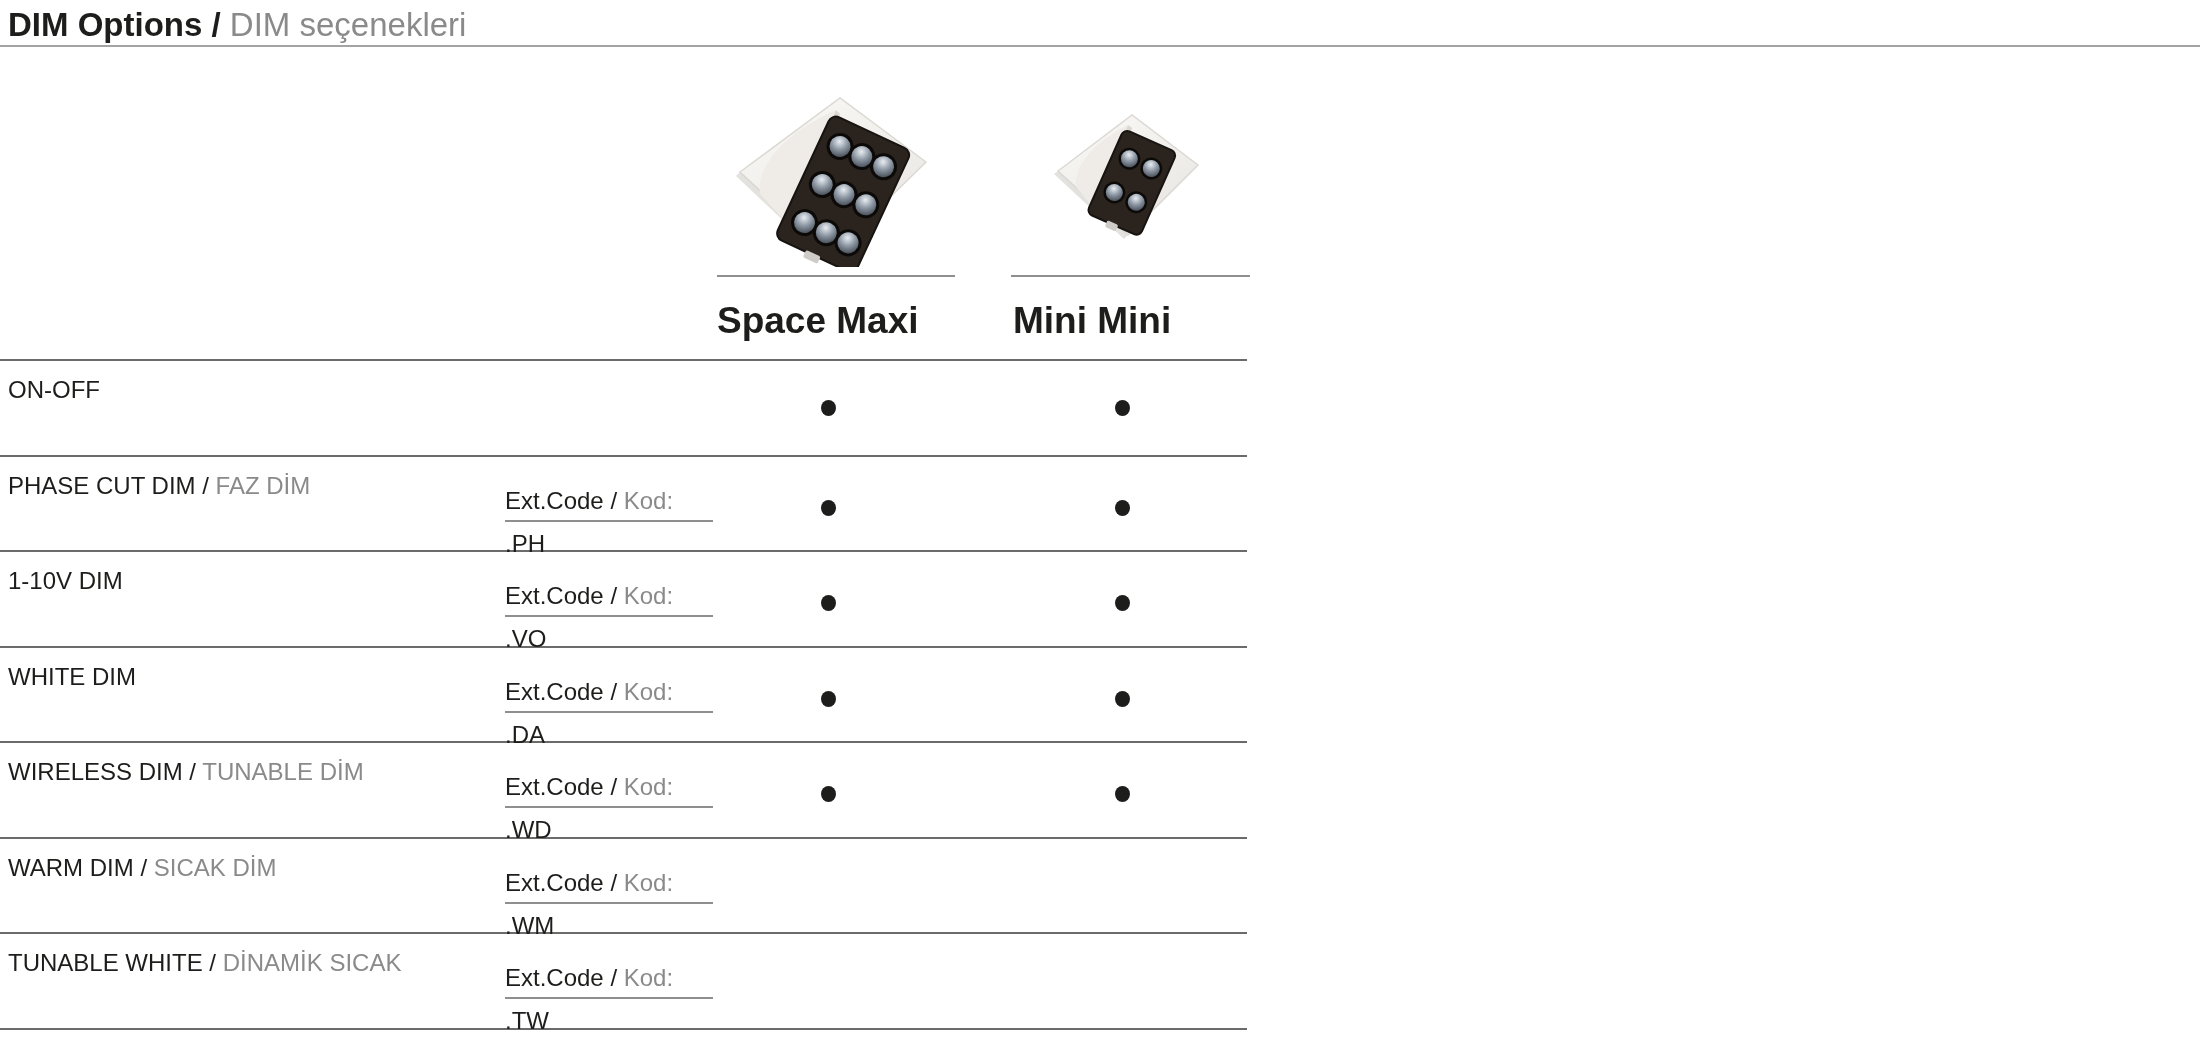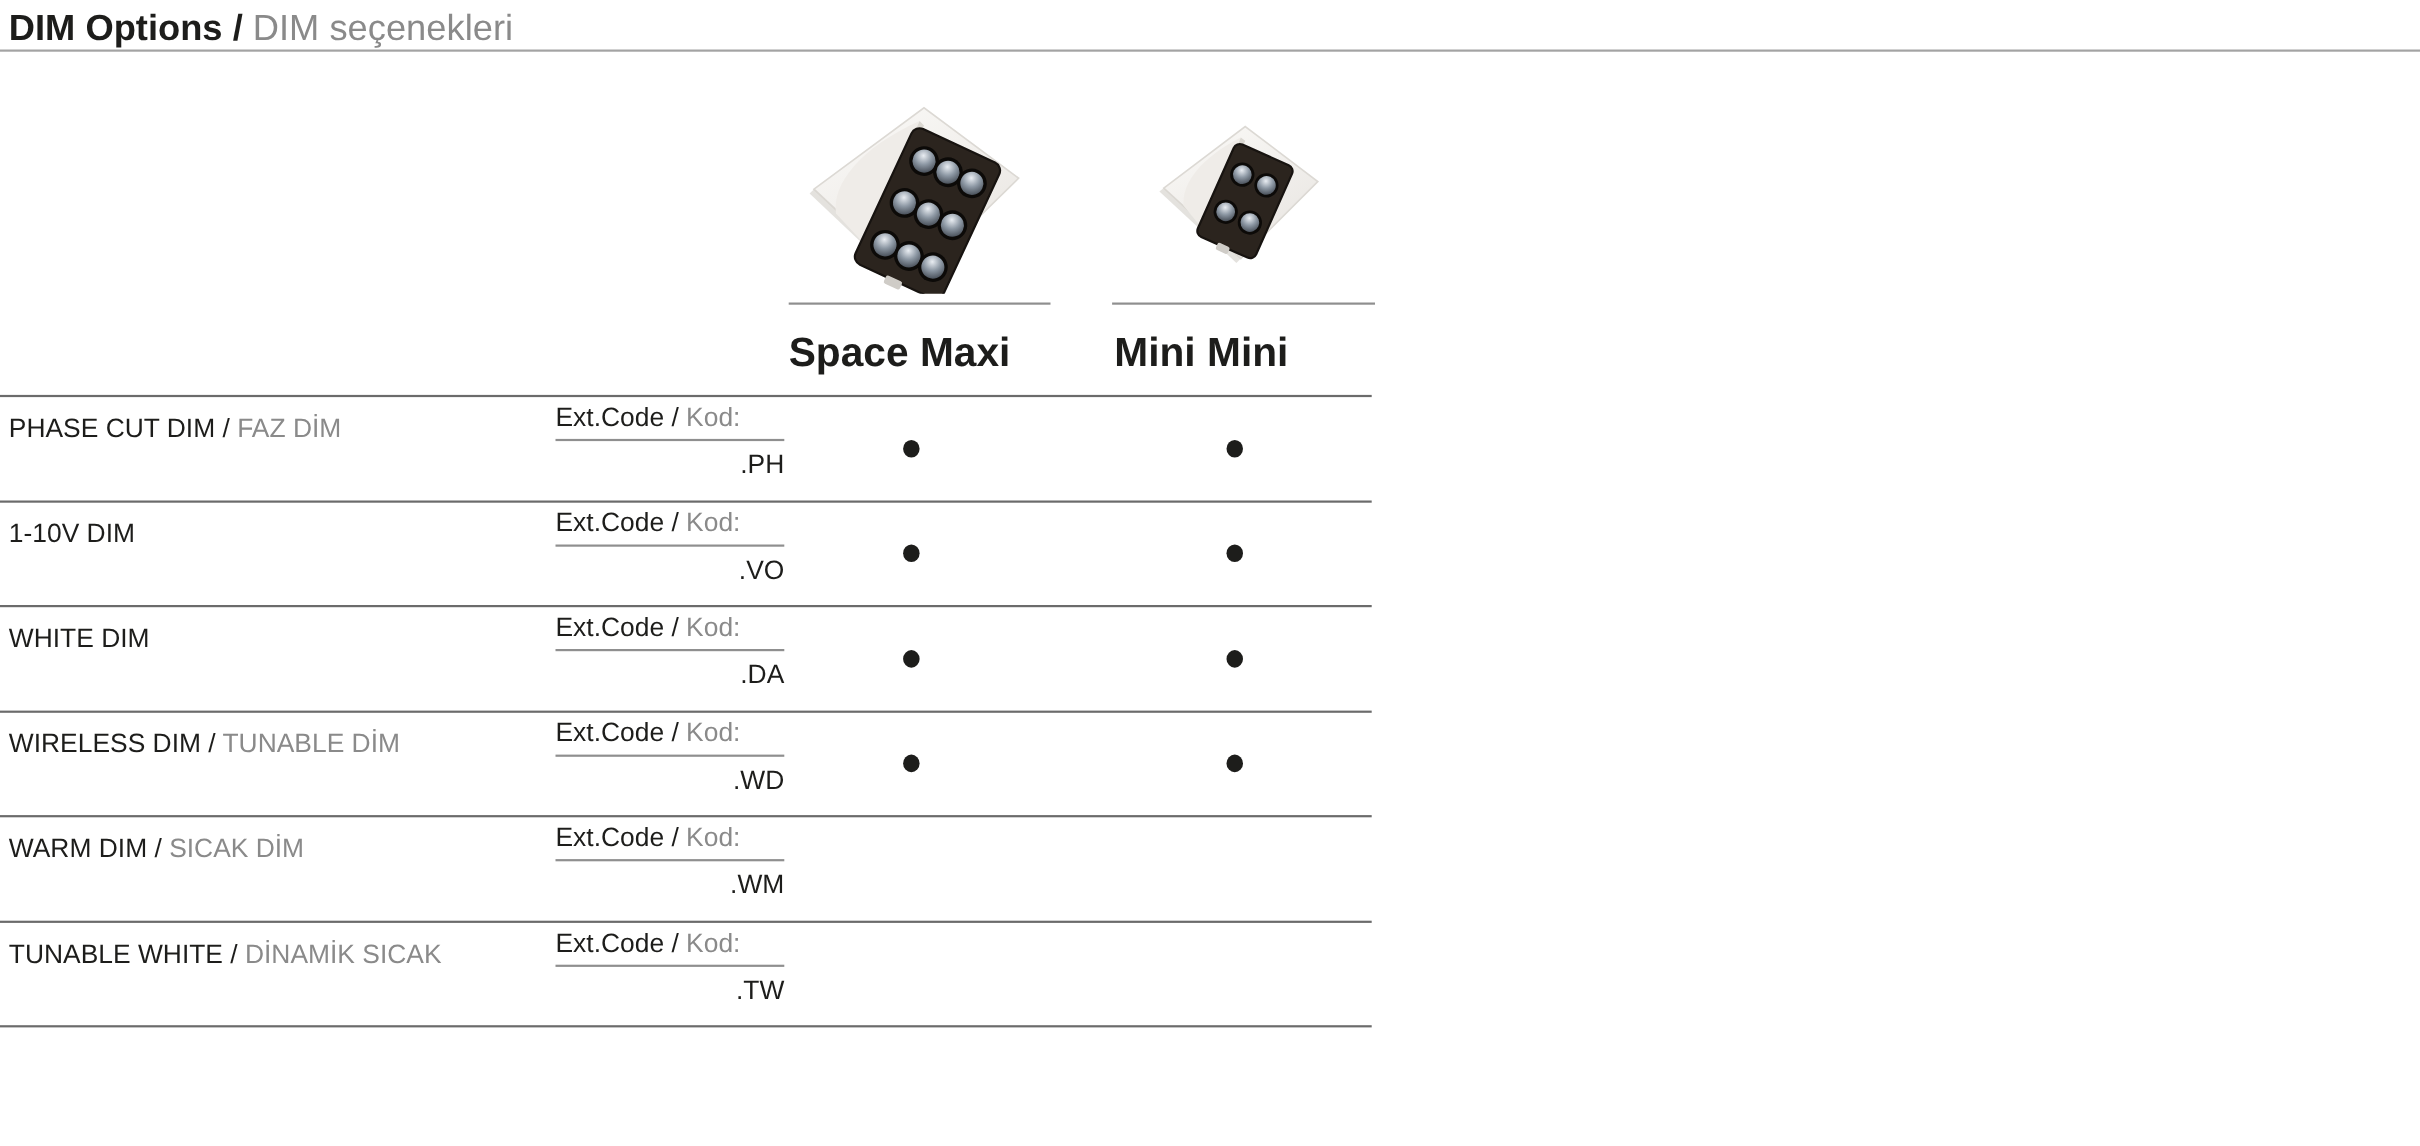--- a/index.html
+++ b/index.html
@@ -60,29 +60,29 @@
     grid-template-columns:505px 208px 230px 54px 250px;
     height:95.57px;
     border-bottom:2px solid var(--line-dark);
   }
   .c-label{
     padding:14px 0 0 8px;
     font-size:24px;line-height:30px;white-space:nowrap;
   }
   .c-label .en{color:var(--text-dark);}
   .c-label .tr{color:var(--text-gray);}
-  .c-ext{padding-top:4px;font-size:24px;line-height:30px;}
+  .c-ext{padding-top:29px;font-size:24px;line-height:30px;}
   .ext-line{
     width:208px;padding-bottom:4px;
     border-bottom:2px solid var(--line-mid);
     white-space:nowrap;
   }
   .ext-line .en{color:var(--text-dark);}
   .ext-line .tr{color:var(--text-gray);}
-  .ext-code{margin-top:7px;color:var(--text-dark);text-align:right;}
+  .ext-code{margin-top:7px;color:var(--text-dark);}
   .c-dot{display:flex;align-items:center;justify-content:center;}
   .dot{
     width:15px;height:16px;border-radius:50%;
     background:var(--dot);
   }
 </style>
 </head>
 <body>
 
 <div class="page">
@@ -169,20 +169,34 @@
   </svg>
 
   <div class="col-underline ul-maxi"></div>
   <div class="col-underline ul-mini"></div>
   <div class="col-label cl-maxi">Space Maxi</div>
   <div class="col-label cl-mini">Mini Mini</div>
 
   <div class="dim-table" id="dim-table">
       <div class="t-row">
       <div class="c-label">
+        <span class="en">ON-OFF</span>
+        <span class="tr"></span>
+      </div>
+      <div class="c-ext"></div>
+      <div class="c-dot">
+          <div class="dot"></div>
+        </div>
+      <div class="c-spacer"></div>
+      <div class="c-dot">
+          <div class="dot"></div>
+        </div>
+    </div>
+      <div class="t-row">
+      <div class="c-label">
         <span class="en">PHASE CUT DIM /</span>
         <span class="tr"> FAZ DİM</span>
       </div>
       <div class="c-ext">
           <div class="ext-line"><span class="en">Ext.Code /</span><span class="tr"> Kod:</span></div>
           <div class="ext-code">.PH</div>
         </div>
       <div class="c-dot">
           <div class="dot"></div>
         </div>

